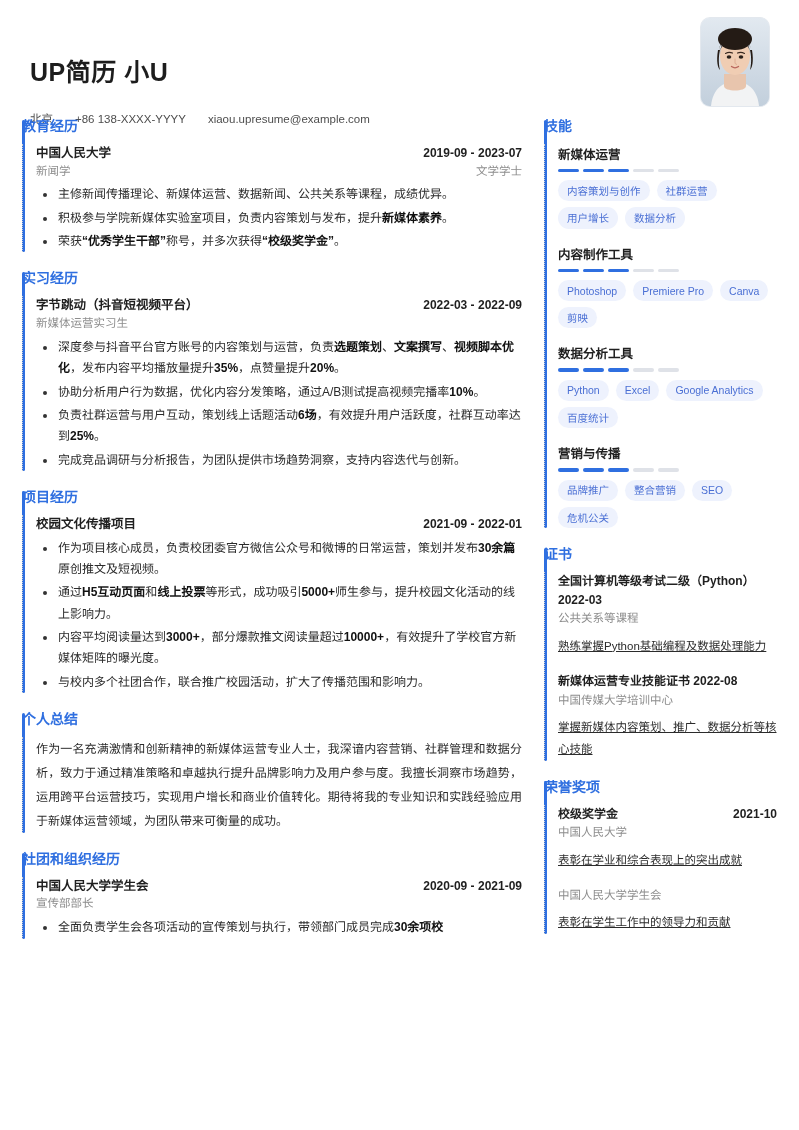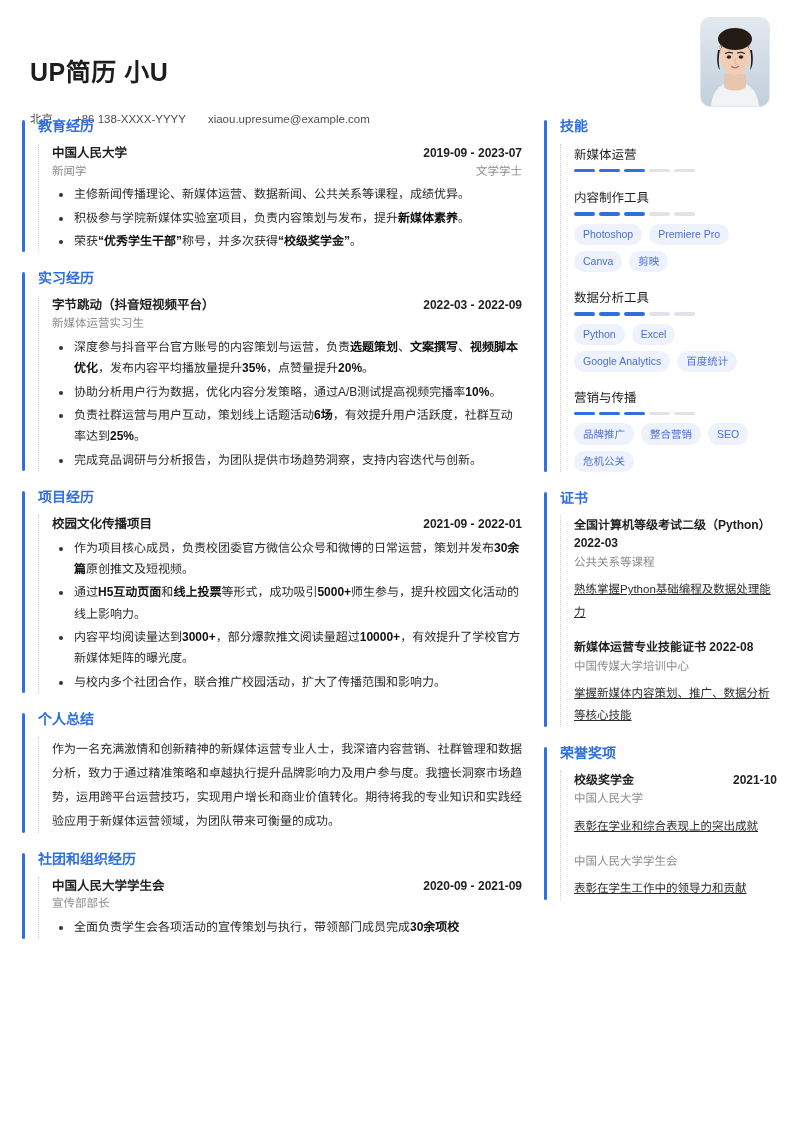--- a/index.html
+++ b/index.html
@@ -26,21 +26,21 @@
     padding-left:8px; margin-top:22px;
     font-size:11.5px; color:#4d4d4d; display:flex; gap:22px; align-items:baseline;
   }
 
   
   .cols{ display:flex; gap:22px; align-items:flex-start; }
   .col-left{ width:500px; flex:0 0 500px; }
   .col-right{ width:233px; flex:0 0 233px; }
 
   
-  .section{ position:relative; padding-left:16px; margin-bottom:18px; }
+  .section{ position:relative; margin-bottom:18px; }
   .section::before{
     content:""; position:absolute; left:0; top:2px; bottom:0;
     width:3px; border-radius:2px; background:#2f6fe0;
   }
   .sec-title{ font-size:14px; font-weight:700; color:#2f6fe0; line-height:1.2;
               margin-bottom:9px; }
   .sec-body{ position:relative; padding-left:14px; }
   .sec-body::before{
     content:""; position:absolute; left:0; top:0; bottom:0; width:0;
     border-left:1px dotted #c9ccd2;
@@ -63,21 +63,21 @@
     content:""; position:absolute; left:7px; top:9px;
     width:4px; height:4px; border-radius:50%; background:#333;
   }
   ul.bullets b{ font-weight:700; color:#111; }
 
   .para{ font-size:12px; line-height:2.0; color:#2b2b2b; text-align:justify; }
 
   
   .skill-group{ margin-bottom:15px; }
   .skill-group:last-child{ margin-bottom:4px; }
-  .skill-name{ font-size:12.5px; font-weight:400; color:#1f1f1f; margin-bottom:6px; }
+  .skill-name{ font-size:12.5px; font-weight:700; color:#1f1f1f; margin-bottom:6px; }
   .level{ display:flex; gap:4px; margin-bottom:8px; }
   .level span{ width:21px; height:3.5px; border-radius:2px; background:#dfe2e8; }
   .level span.on{ background:#2f6fe0; }
   .tags{ display:flex; flex-wrap:wrap; gap:6px 7px; }
   .tag{
     font-size:10.5px; color:#4a6fd4; background:#eef2fd;
     border-radius:11px; padding:3.5px 9px; line-height:1.35; white-space:nowrap;
   }
 
   
@@ -229,20 +229,26 @@
 
           <div class="skill-group">
             <div class="skill-name">新媒体运营</div>
             <div class="level">
               <span class="on"></span>
                 <span class="on"></span>
                 <span class="on"></span>
                 <span></span>
                 <span></span>
             </div>
+            <div class="tags">
+              <span class="tag">内容策划与创作</span>
+              <span class="tag">社群运营</span>
+              <span class="tag">用户增长</span>
+              <span class="tag">数据分析</span>
+            </div>
           </div>
 
           <div class="skill-group">
             <div class="skill-name">内容制作工具</div>
             <div class="level">
               <span class="on"></span>
                 <span class="on"></span>
                 <span class="on"></span>
                 <span></span>
                 <span></span>

